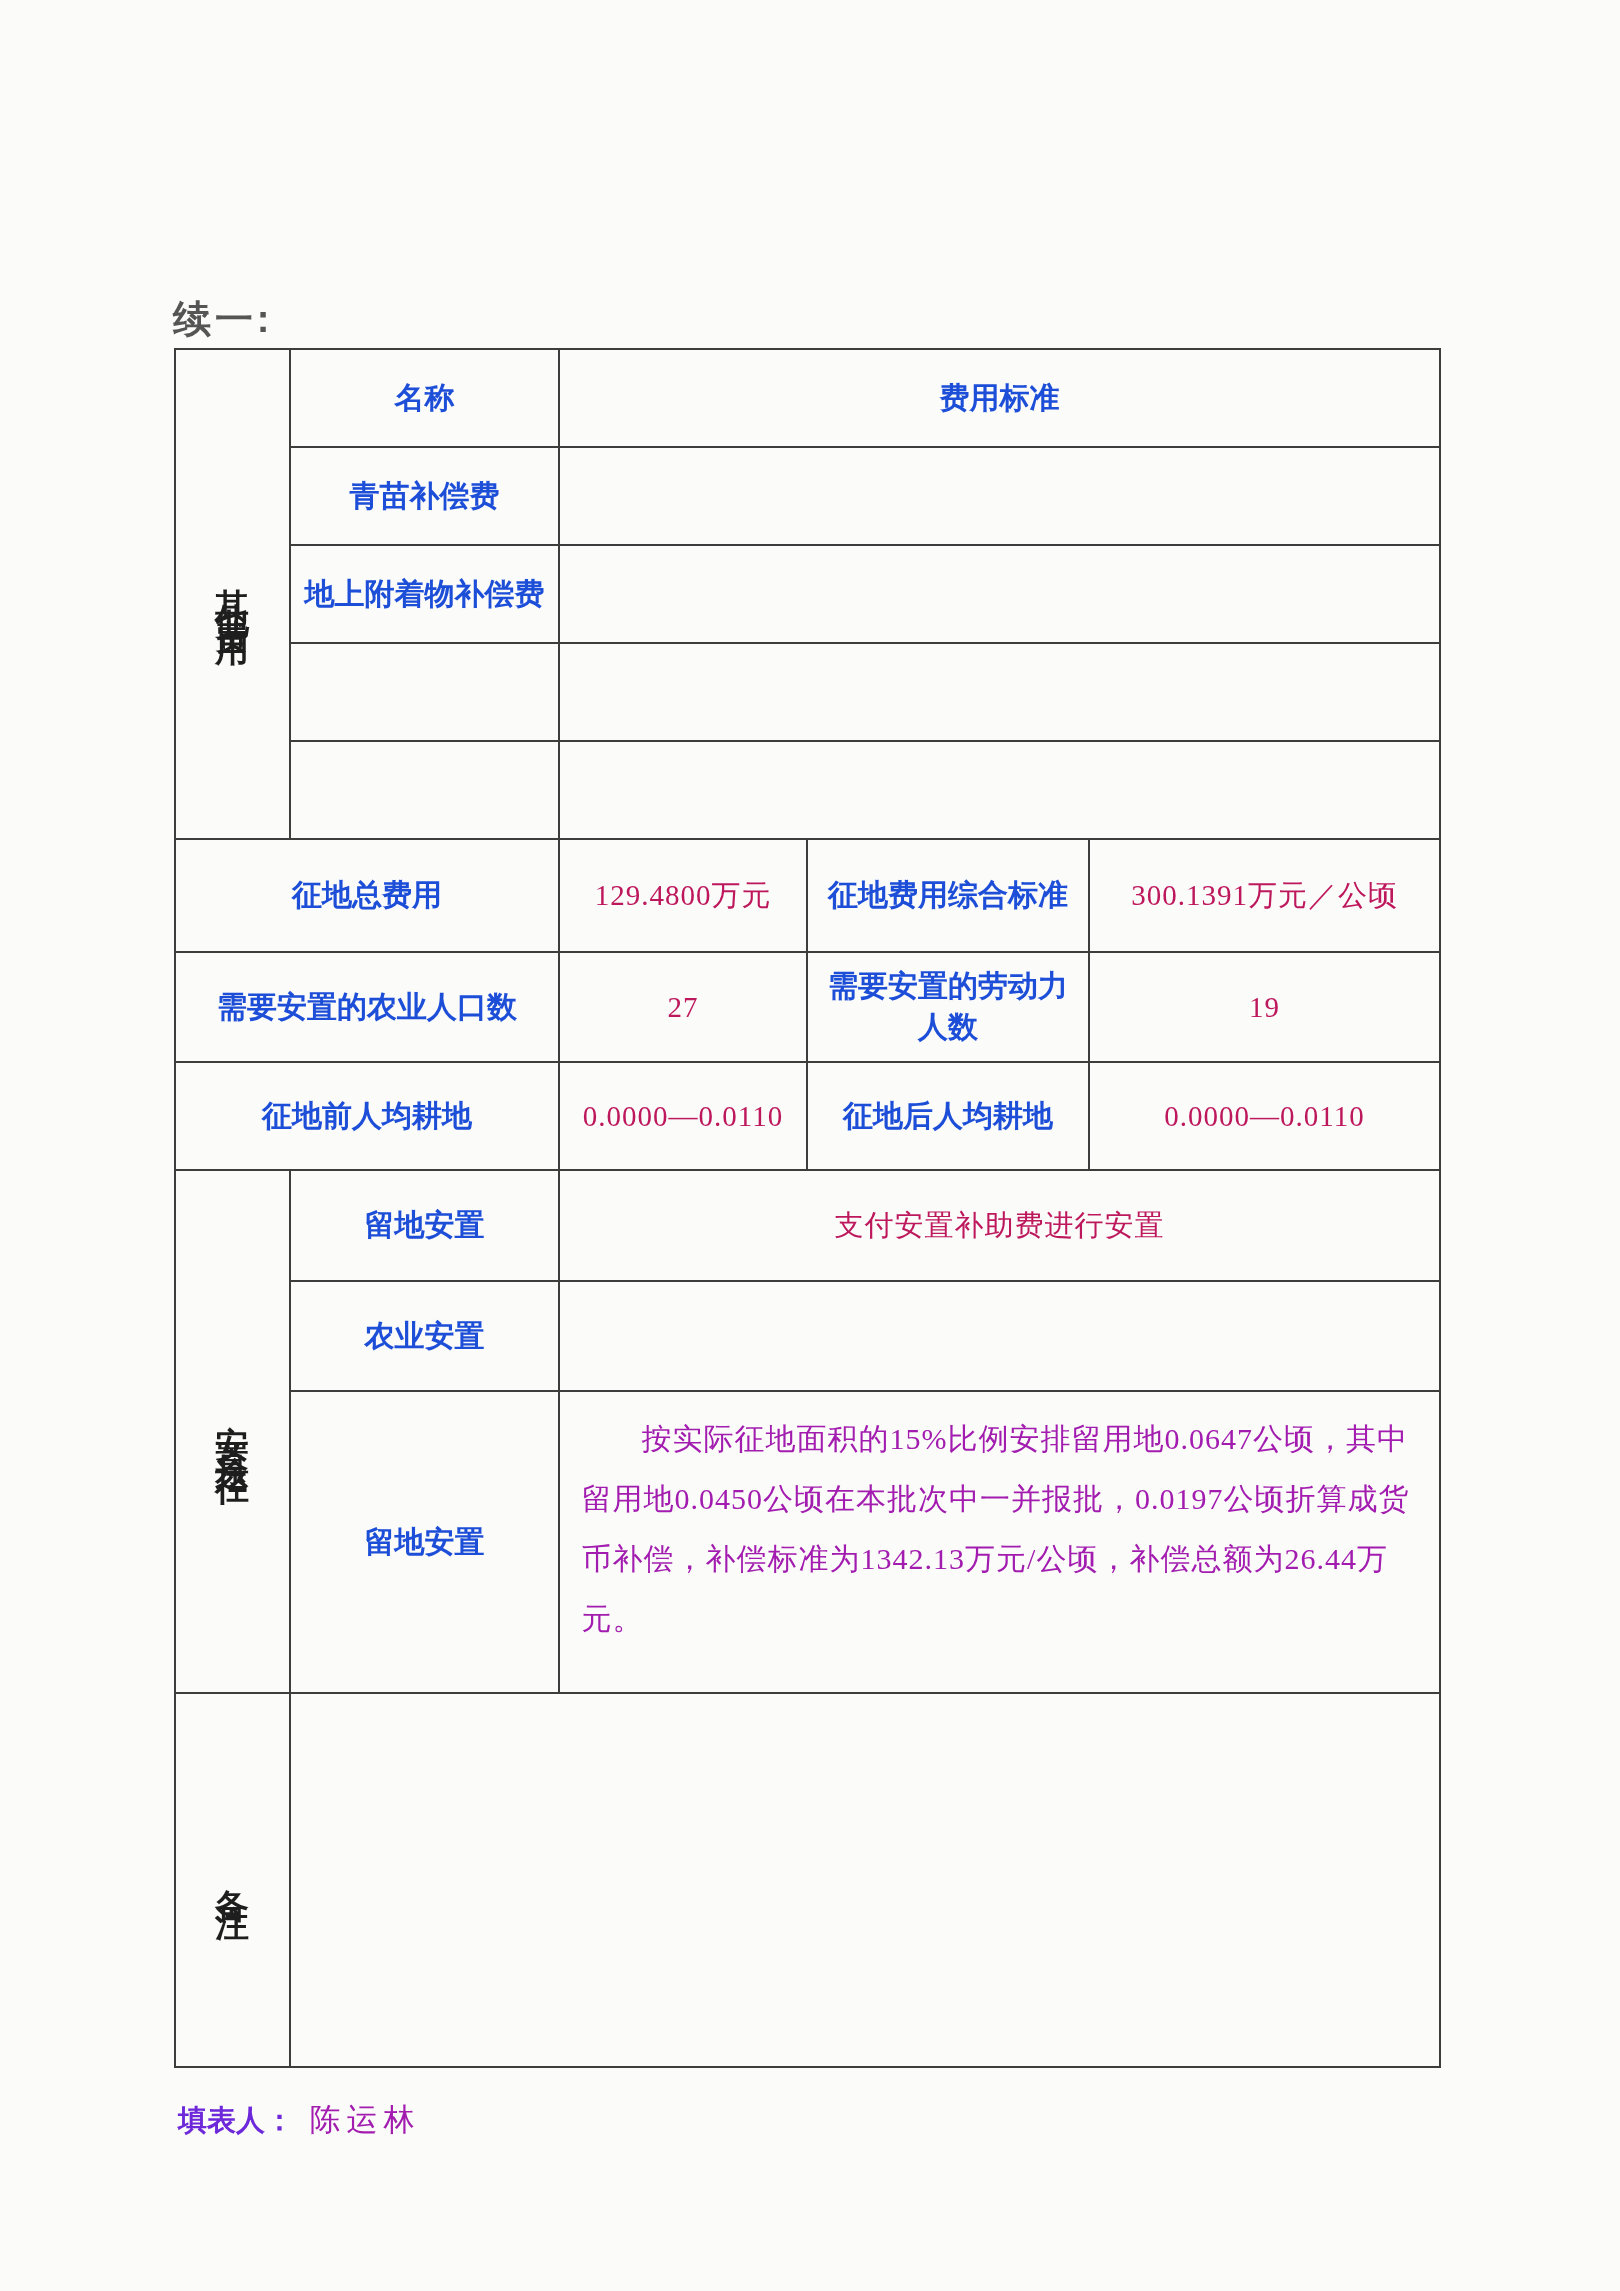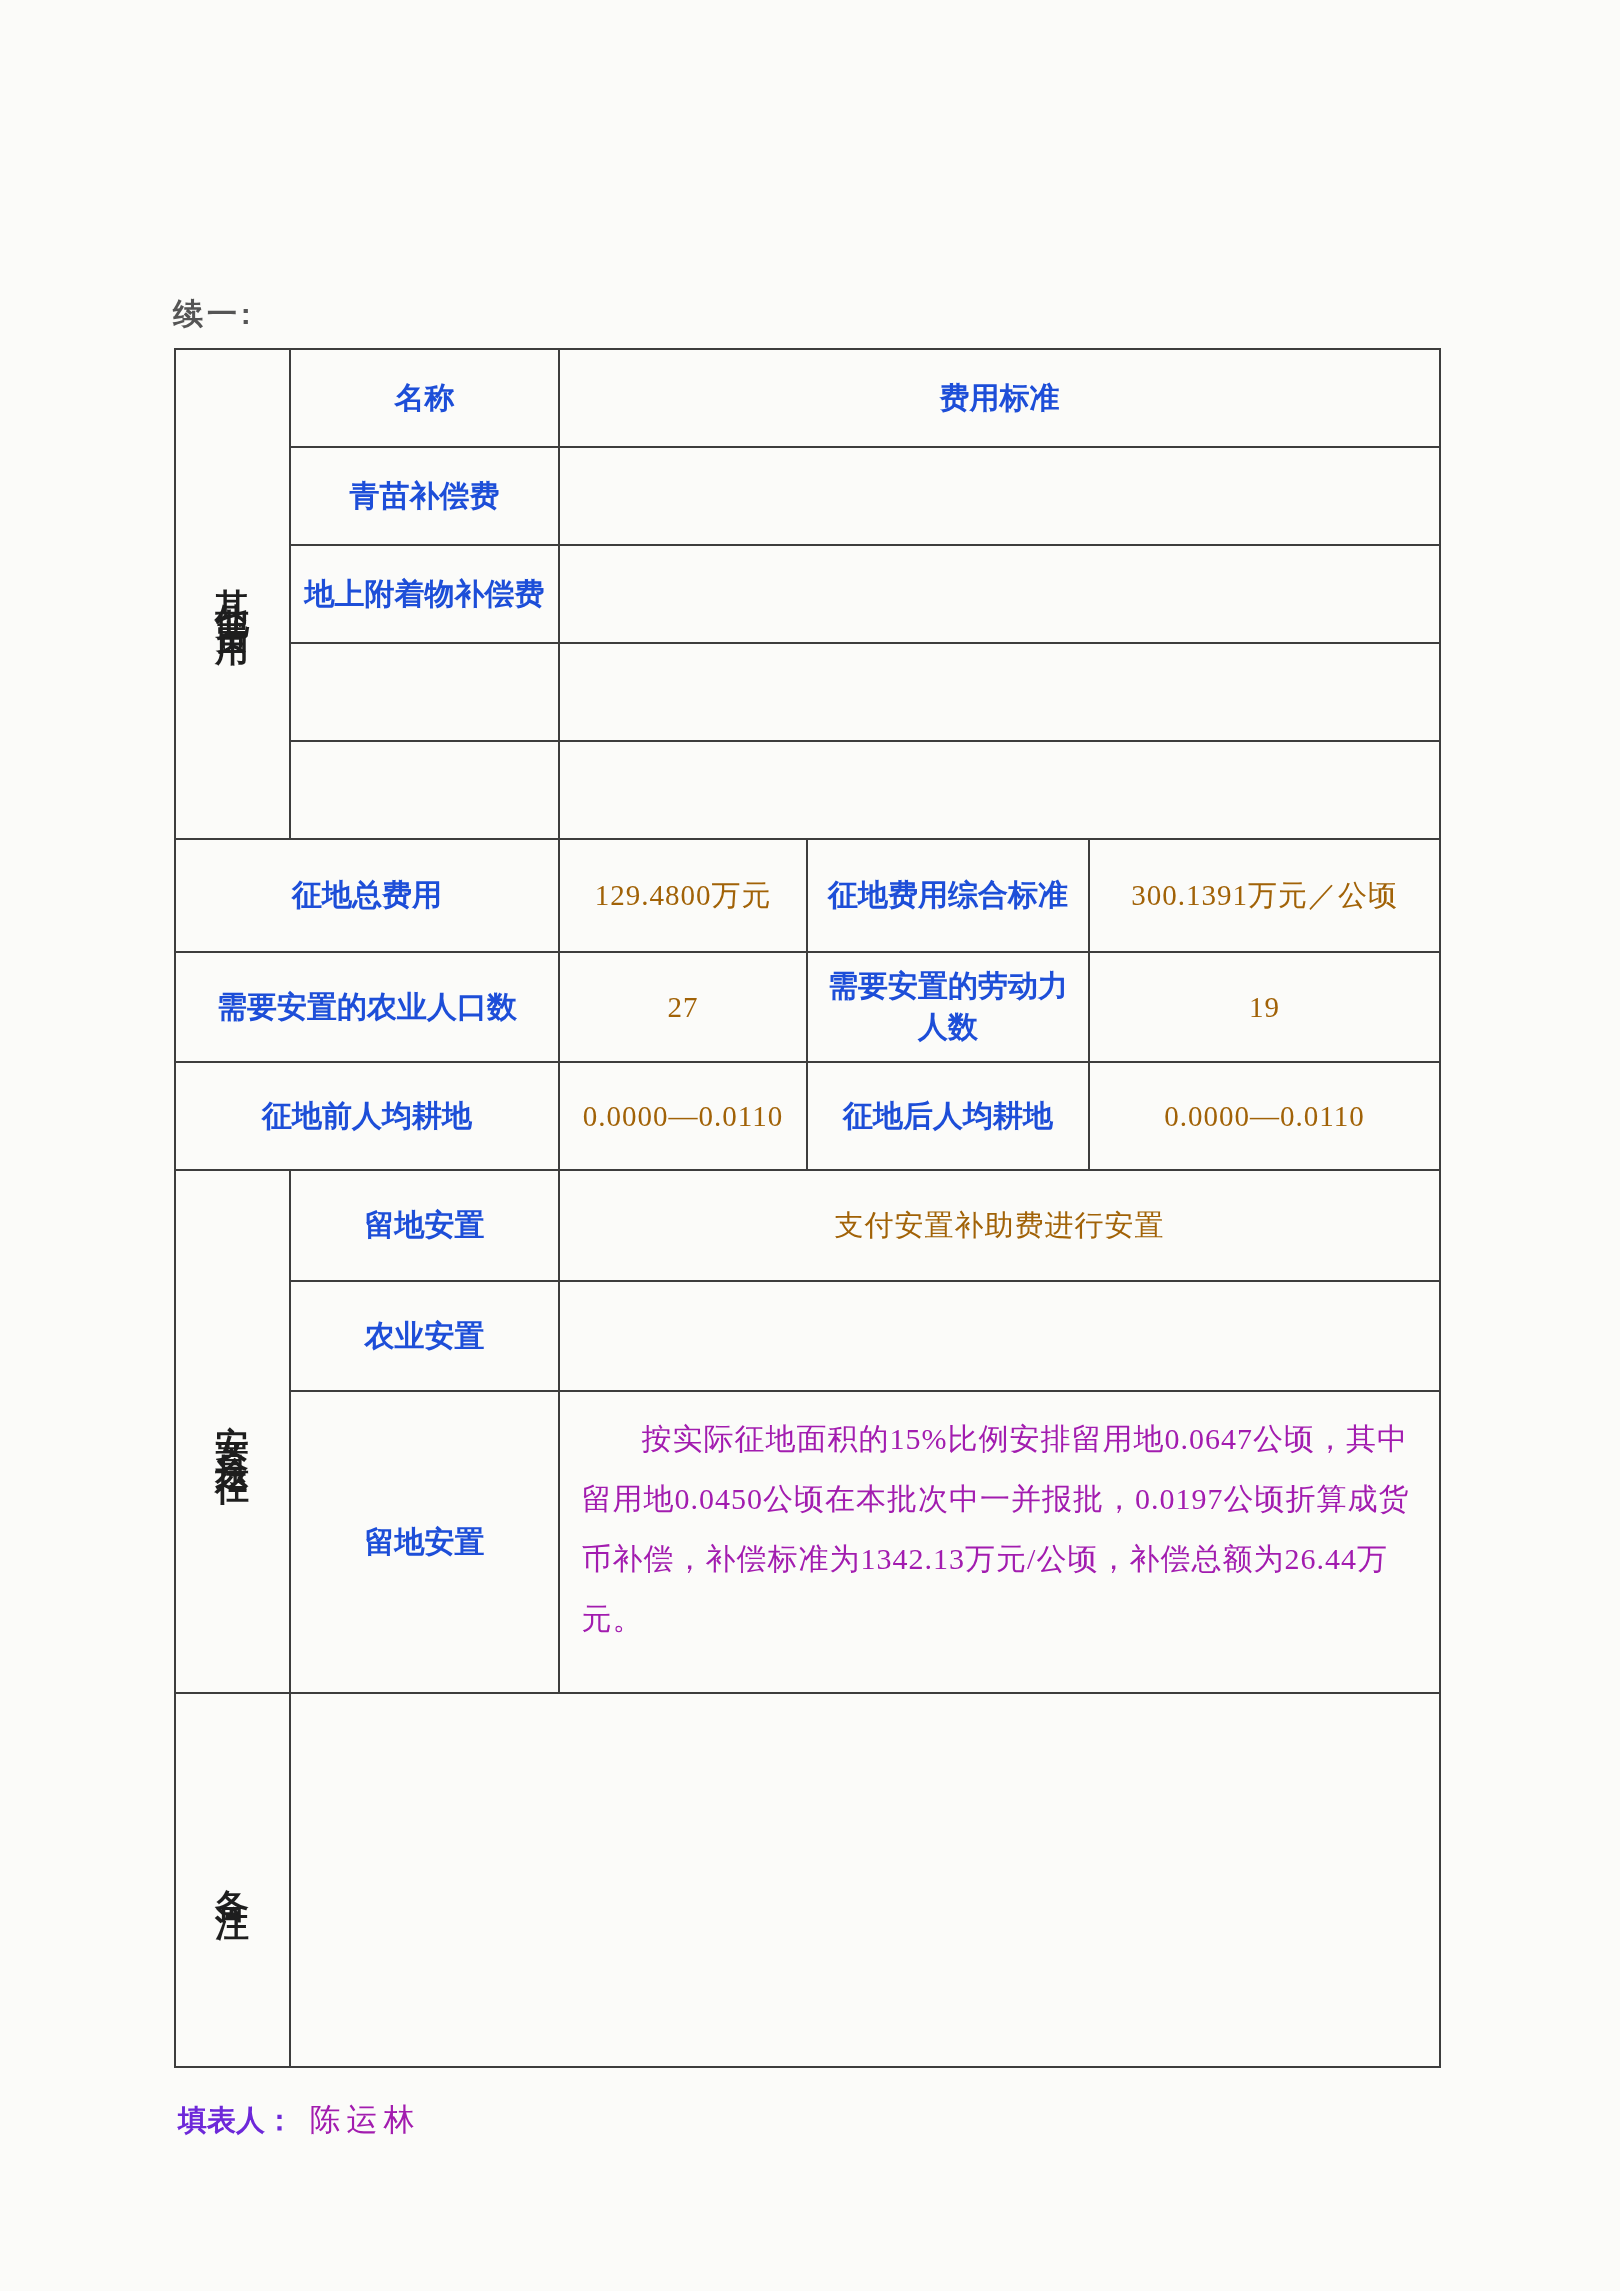--- a/index.html
+++ b/index.html
@@ -7,21 +7,21 @@
     width:1620px;height:2292px;
     background:#fbfbf9;
     position:relative;
     font-family:"Liberation Serif","DejaVu Serif",serif;
     color:#262626;
     overflow:hidden;
   }
   .cont-label{
     position:absolute;left:173px;top:294px;
     font-family:"Liberation Sans","DejaVu Sans",sans-serif;
-    font-weight:bold;font-size:30px;color:#555;
+    font-weight:bold;font-size:38px;color:#555;
     letter-spacing:3.9px;
   }
   table.form{
     position:absolute;left:174px;top:348px;
     width:1264px;
     border-collapse:collapse;table-layout:fixed;
     background:transparent;
   }
   td{
     border:2px solid #3d3d3d;
@@ -34,21 +34,21 @@
   tr.h112{height:110px;border-radius:20px;}
   tr.h110{height:108px;border-radius:26px;}
   tr.h113{height:111px;}
   tr.h308{height:302px;}
   tr.h382{height:374px;}
   .lbl{
     font-family:"Liberation Sans","DejaVu Sans",sans-serif;
     font-weight:bold;font-size:30px;color:#1d4ed8;
   }
   .val{
-    font-size:29px;color:#a16207;letter-spacing:1px;
+    font-size:29px;color:#be185d;letter-spacing:1px;
   }
   .vtext{
     display:inline-block;
     writing-mode:vertical-rl;
     text-orientation:upright;
     font-family:"Liberation Sans","DejaVu Sans",sans-serif;
     font-weight:bold;font-size:34px;color:#1e1e1e;
     letter-spacing:15.7px;
     line-height:1;
   }

